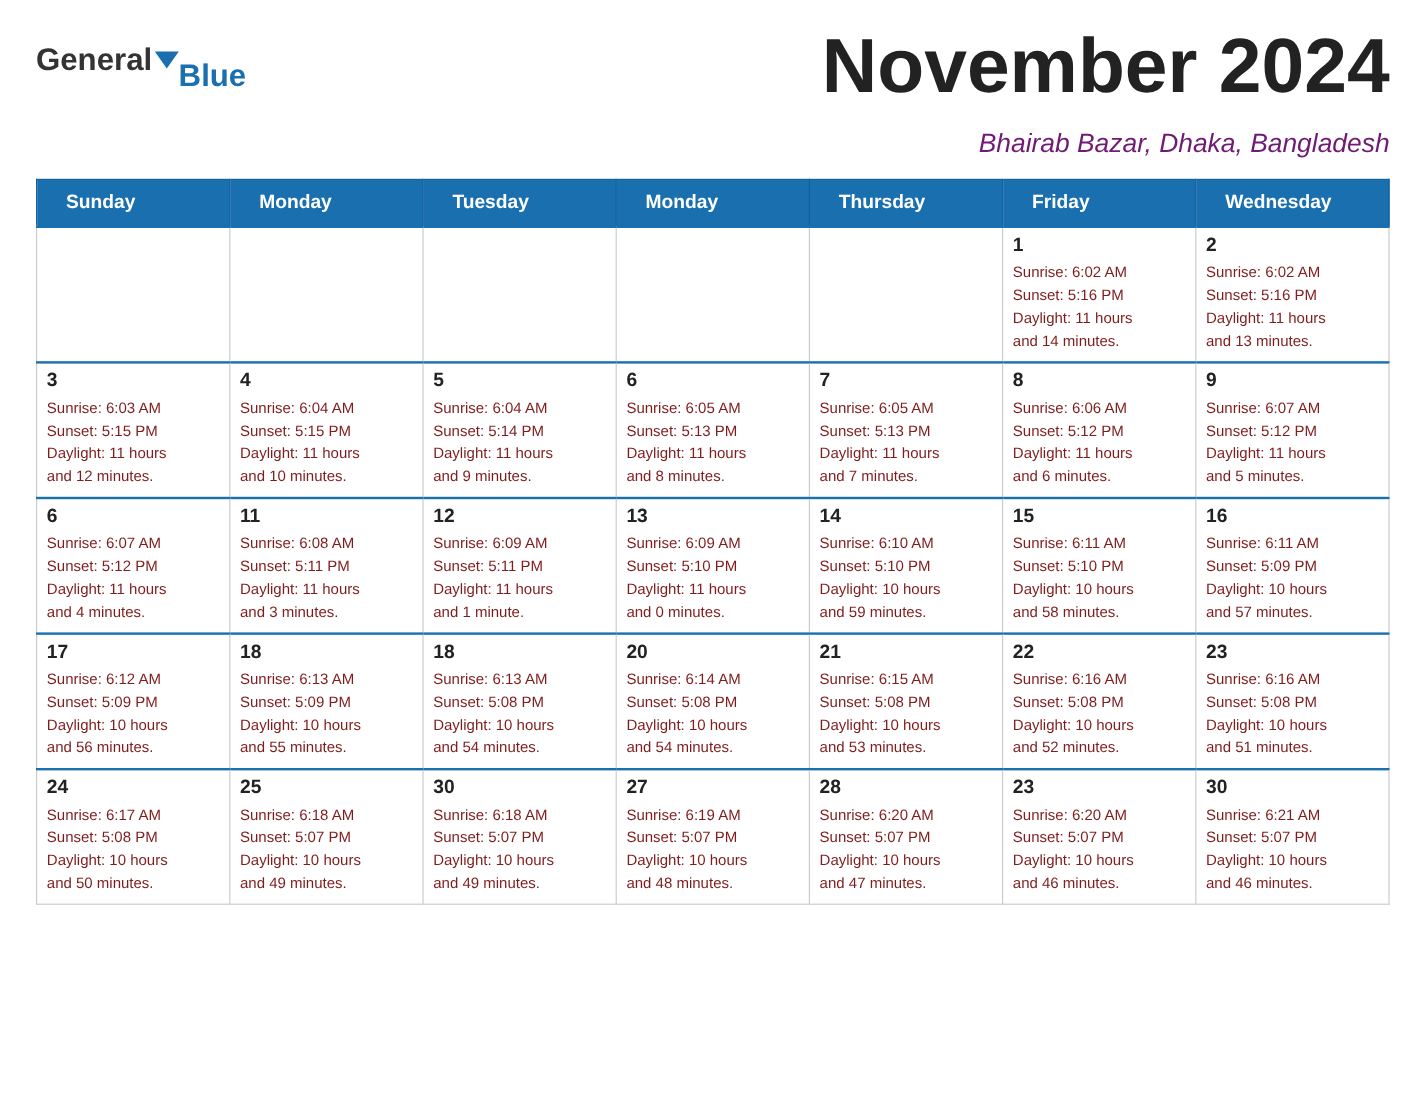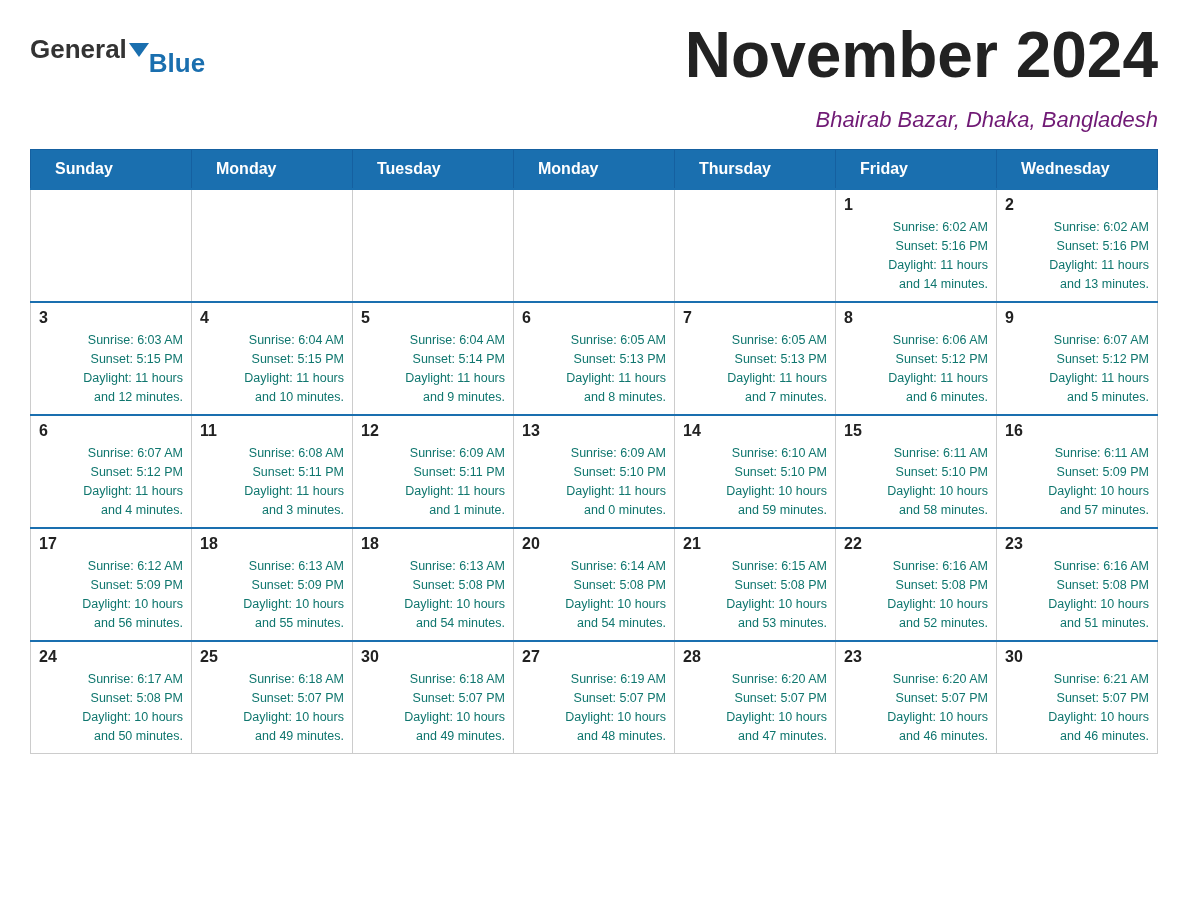--- a/index.html
+++ b/index.html
@@ -86,23 +86,22 @@
     }
     .day-number {
       font-size: 16px;
       font-weight: bold;
       color: #222;
       display: block;
       margin-bottom: 4px;
     }
     .day-info {
       font-size: 12.5px;
-      color: #0f766e;
+      color: #7f1d1d;
       line-height: 1.5;
-      text-align: right;
     }
     .empty-cell {
       background: #fff;
     }
     tr.week-row td {
       border-top: 2px solid #1a6faf;
     }
   </style>
 </head>
 <body>

